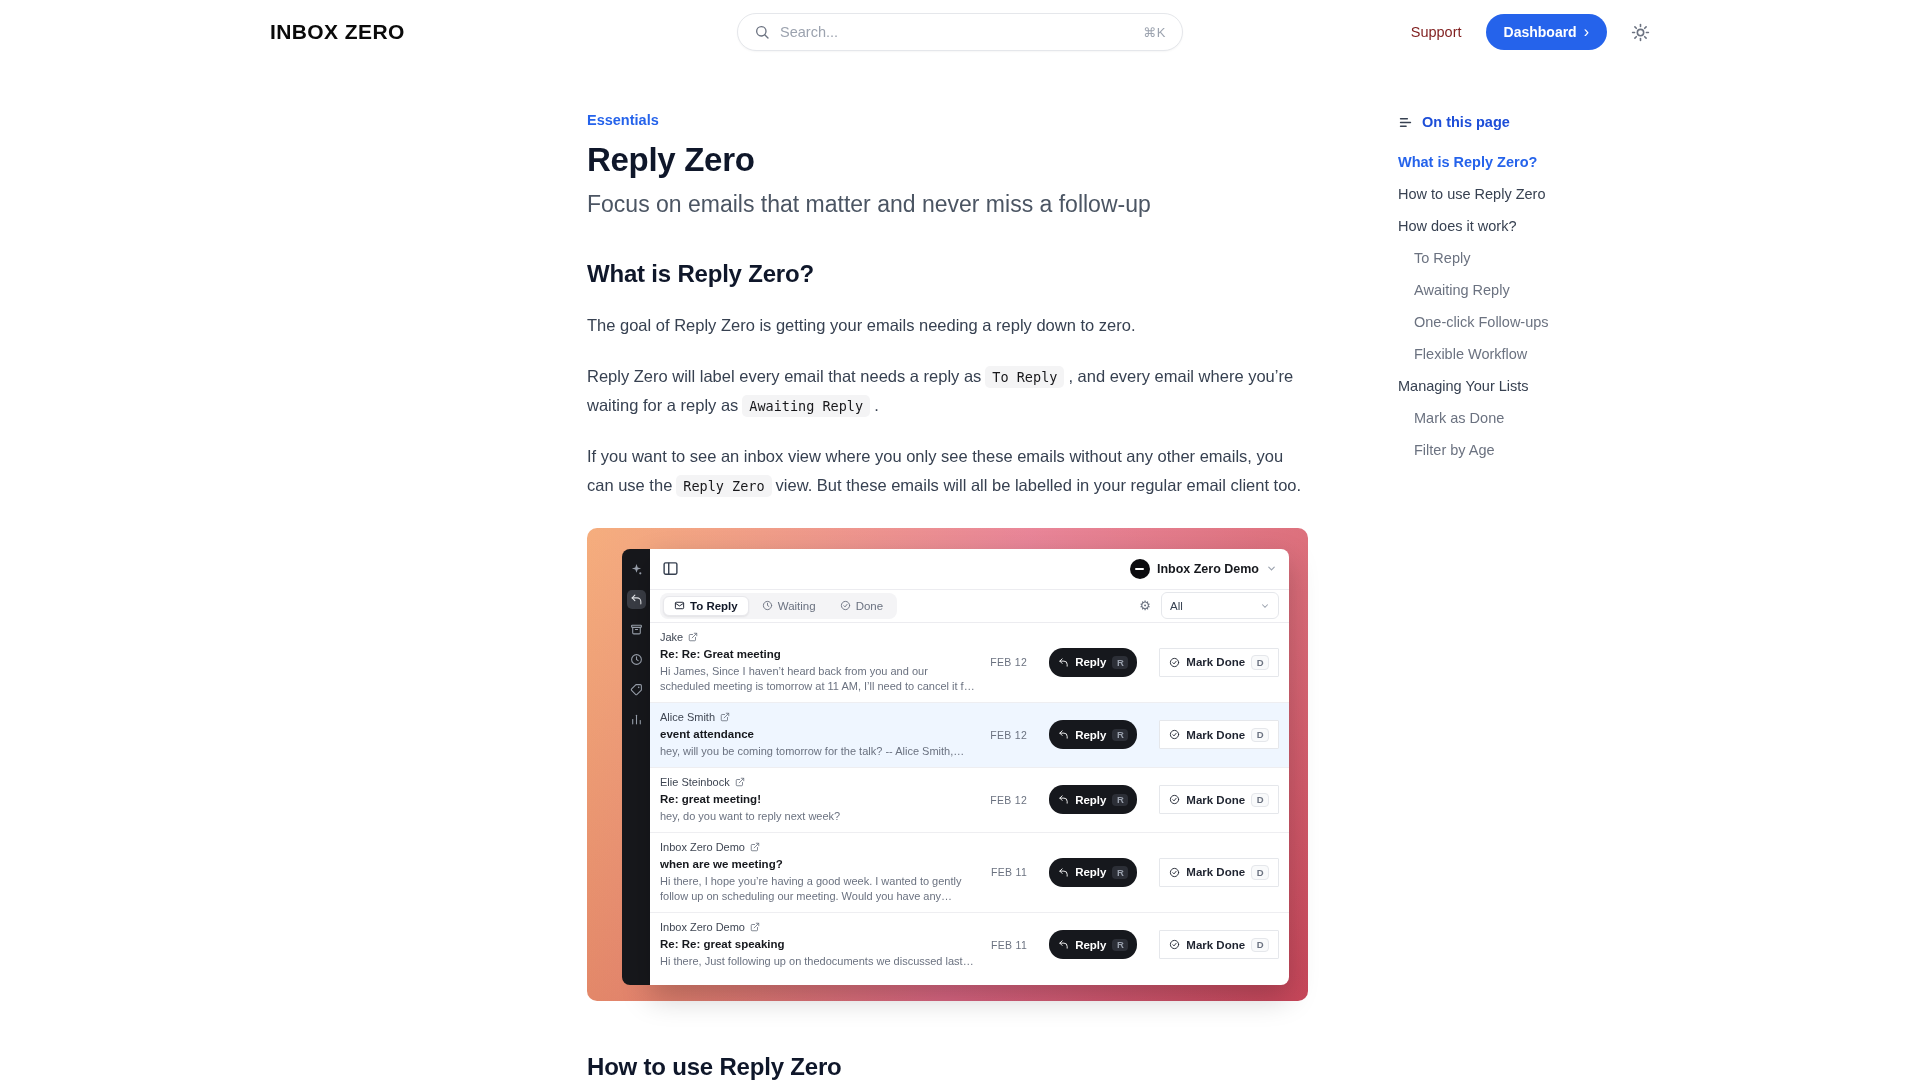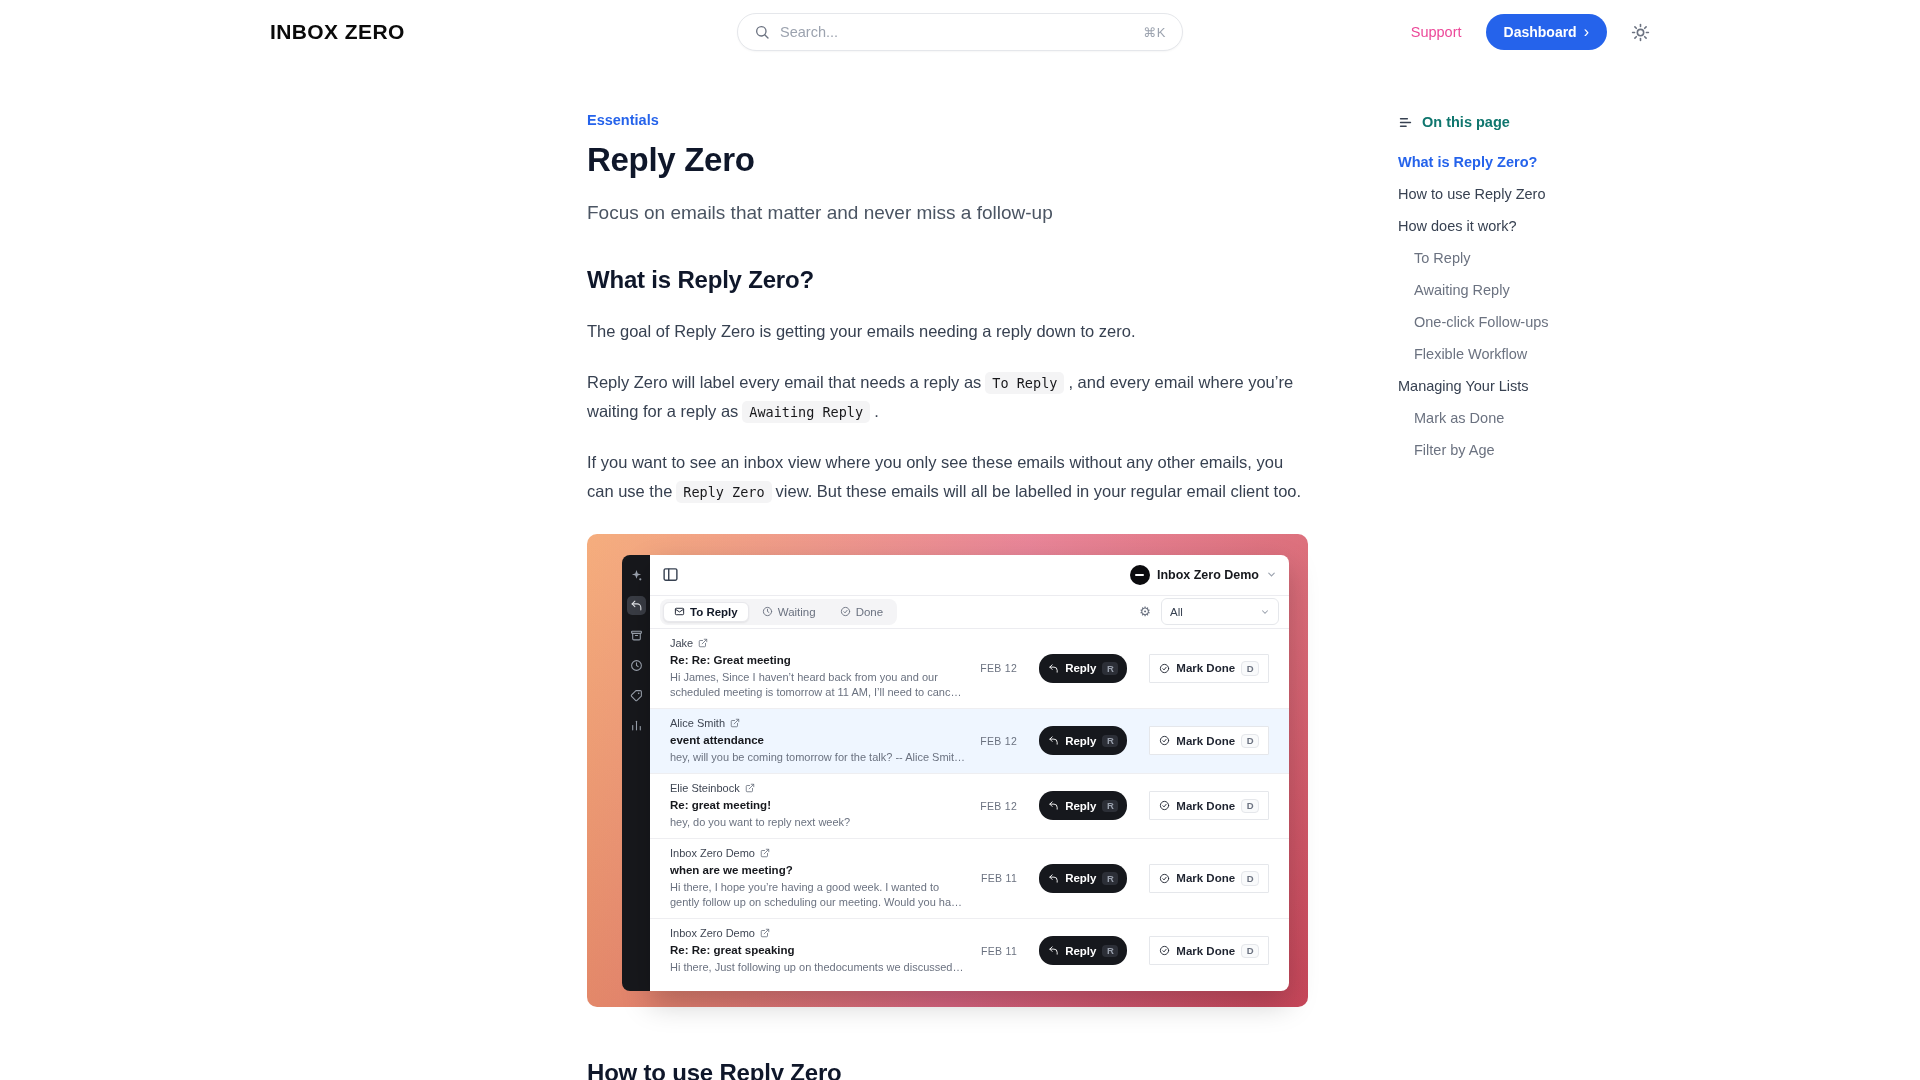--- a/index.html
+++ b/index.html
@@ -12,36 +12,36 @@
   .logo { font-size:21px; font-weight:800; letter-spacing:.4px; color:#0a0a0a; }
   .search { position:absolute; left:50%; transform:translateX(-50%); width:446px; height:38px;
     border:1px solid #e5e7eb; border-radius:9999px; background:#fff; display:flex; align-items:center;
     padding:0 16px; gap:10px; box-shadow:0 1px 2px rgba(0,0,0,.04); }
   .search svg { flex:0 0 auto; }
   .search input { flex:1; border:none; outline:none; font-size:14.5px; color:#374151;
     font-family:"Liberation Sans", sans-serif; background:transparent; }
   .search input::placeholder { color:#9ca3af; }
   .kbd { font-size:13px; color:#9ca3af; letter-spacing:.5px; }
   .hdr-right { margin-left:auto; display:flex; align-items:center; gap:24px; }
-  .support { font-size:14.5px; color:#ec4899; cursor:pointer; }
+  .support { font-size:14.5px; color:#7f1d1d; cursor:pointer; }
   .dash-btn { display:flex; align-items:center; gap:7px; background:#2563eb; color:#fff;
     border:none; border-radius:9999px; height:36px; padding:0 18px; font-size:14px; font-weight:700;
     font-family:"Liberation Sans", sans-serif; cursor:pointer; }
   .dash-btn .chev { font-size:16px; font-weight:400; line-height:1; margin-top:-1px; }
   .theme-btn { background:none; border:none; cursor:pointer; display:flex; align-items:center; }
 
   
   .main { display:flex; align-items:flex-start; padding:48px 0 0 587px; gap:90px; }
   .article { width:721px; }
   .toc { width:210px; padding-top:2px; }
 
   
   .category { font-size:14.5px; font-weight:700; color:#2563eb; }
   h1.title { font-size:33px; font-weight:800; color:#0f172a; margin-top:13px; letter-spacing:-.3px; }
-  .subtitle { font-size:19px; color:#4b5563; margin-top:23px; }
+  .subtitle { font-size:23px; color:#4b5563; margin-top:12px; }
   h2.h2 { font-size:24px; font-weight:800; color:#0f172a; margin-top:42px; letter-spacing:-.2px; }
   .p { font-size:16.5px; line-height:1.72; color:#374151; margin-top:23px; }
   .code { font-family:"DejaVu Sans Mono", monospace; font-size:13.5px; background:#f4f4f5;
     color:#18181b; padding:3px 7px; border-radius:5px; margin:0 4px; white-space:nowrap; }
 
   
   .figure { margin-top:29px; width:721px; height:473px; border-radius:10px;
     padding:21px 19px 16px 35px; display:flex; align-items:stretch;
     background-image:linear-gradient(to bottom, rgba(255,235,210,.18), rgba(110,0,30,.10)),
       linear-gradient(100deg,#f3a06b 0%,#e4708c 55%,#d14e60 100%); }
@@ -63,21 +63,21 @@
   .tabs { background:#f4f4f6; border-radius:8px; padding:3px; display:flex; gap:2px; }
   .tab { display:flex; align-items:center; gap:5px; font-size:11.5px; color:#6b7280;
     padding:3px 10px; border-radius:6px; border:1px solid transparent; }
   .tab.active { background:#fff; color:#111827; font-weight:700; border-color:#e8e8ec;
     box-shadow:0 1px 2px rgba(0,0,0,.07); }
   .tb-right { margin-left:auto; display:flex; align-items:center; gap:10px; }
   .gear { font-size:13px; color:#6b7280; line-height:1; }
   .select { width:118px; height:27px; border:1px solid #e5e7eb; border-radius:6px; display:flex;
     align-items:center; justify-content:space-between; padding:8px 8px; font-size:11.5px; color:#374151; }
   .rows { flex:1; display:flex; flex-direction:column; overflow:hidden; }
-  .mail-row { display:flex; align-items:center; padding:8px 20px; border-bottom:1px solid #eeeef1; }
+  .mail-row { display:flex; align-items:center; padding:8px 10px; border-bottom:1px solid #eeeef1; }
   .mail-row.hl { background:#eff6ff; }
   .rm { flex:1; min-width:0; padding-right:14px; }
   .sender { display:flex; align-items:center; gap:5px; font-size:11px; color:#3f4653; line-height:13px; }
   .subject { font-size:11.5px; font-weight:700; color:#16181d; line-height:15px; margin-top:3px; }
   .snippet { font-size:11px; color:#6b7280; line-height:15px; margin-top:2px;
     display:-webkit-box; -webkit-box-orient:vertical; overflow:hidden; }
   .cl1 { -webkit-line-clamp:1; } .cl2 { -webkit-line-clamp:2; }
   .rs { flex:0 0 auto; display:flex; align-items:center; gap:22px; }
   .mdate { font-size:10.5px; color:#6b7280; letter-spacing:.3px; }
   .btn-reply { display:flex; align-items:center; gap:6px; background:#16181d; color:#fff; border:none;
@@ -86,21 +86,21 @@
   .btn-reply .key { background:#2c2f37; color:#9aa1ad; border-radius:4px; font-size:9.5px;
     padding:1.5px 4.5px; line-height:1; }
   .btn-done { display:flex; align-items:center; gap:6px; background:#fff; color:#1f2430;
     border:1px solid #e5e7eb; border-radius:1px; height:29px; padding:0 9px; font-size:11.5px;
     font-weight:600; font-family:"Liberation Sans", sans-serif; cursor:default; }
   .btn-done .key { background:#f9fafb; color:#6b7280; border:1px solid #e5e7eb; border-radius:4px;
     font-size:9.5px; padding:1.5px 4.5px; line-height:1; }
 
   
   .toc-head { display:flex; align-items:center; gap:9px; font-size:14.5px; font-weight:700;
-    color:#0f766e; }
+    color:#1d4ed8; }
   .toc-list { margin-top:16px; display:flex; flex-direction:column; }
   .toc-item { display:block; text-decoration:none; font-size:14.5px; color:#374151;
     line-height:32px; cursor:pointer; }
   .toc-item.lvl2 { padding-left:16px; color:#6b7280; }
   .toc-item.active { color:#2563eb; font-weight:600; }
 
   svg { display:block; }
 </style>
 </head>
 <body>

